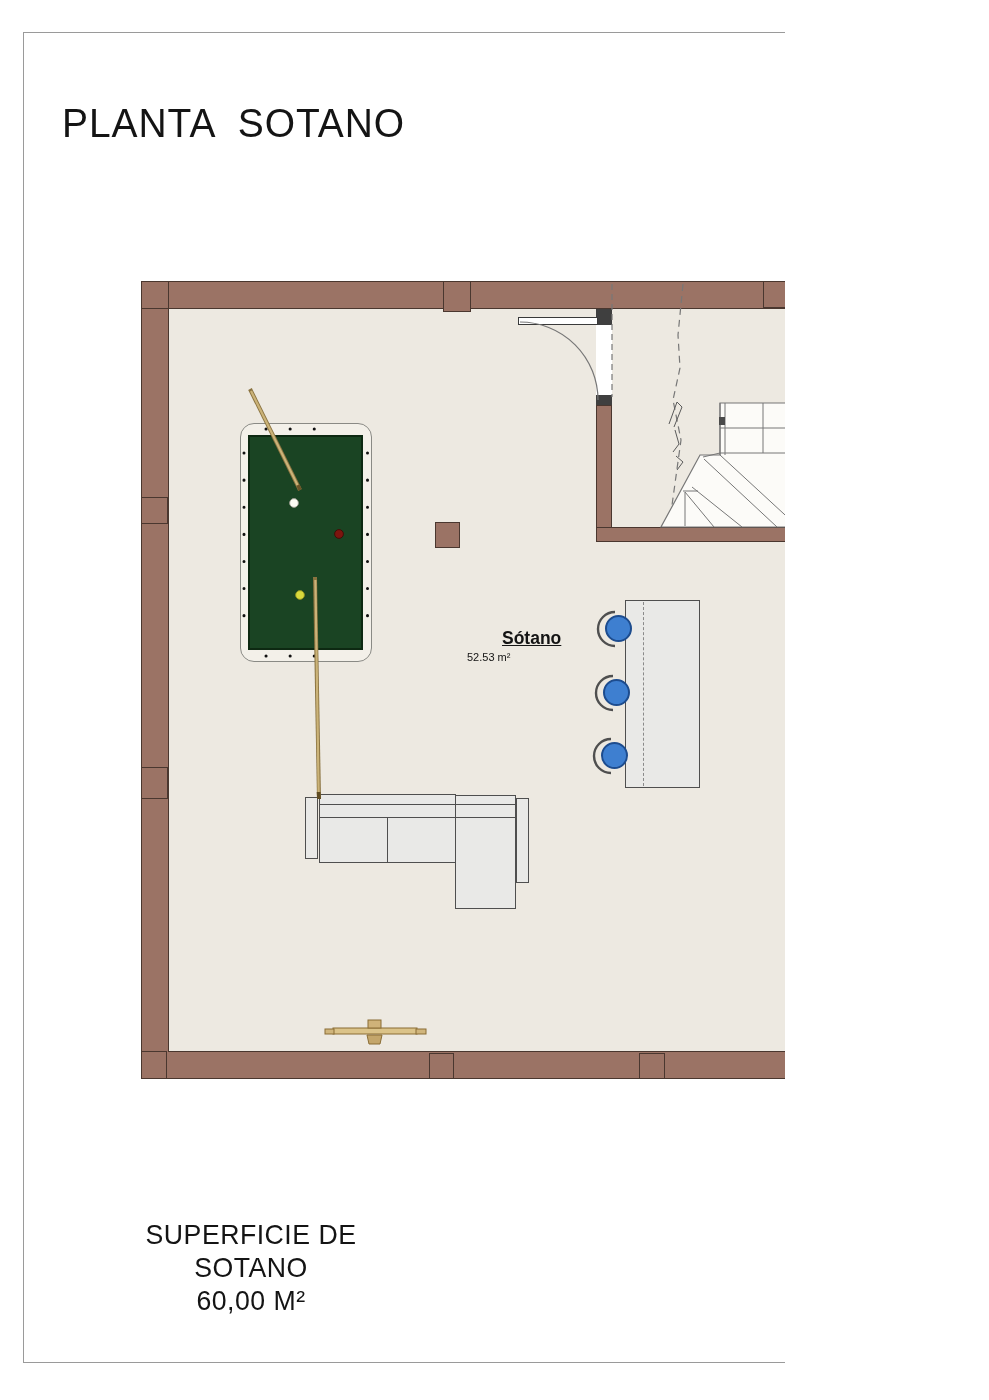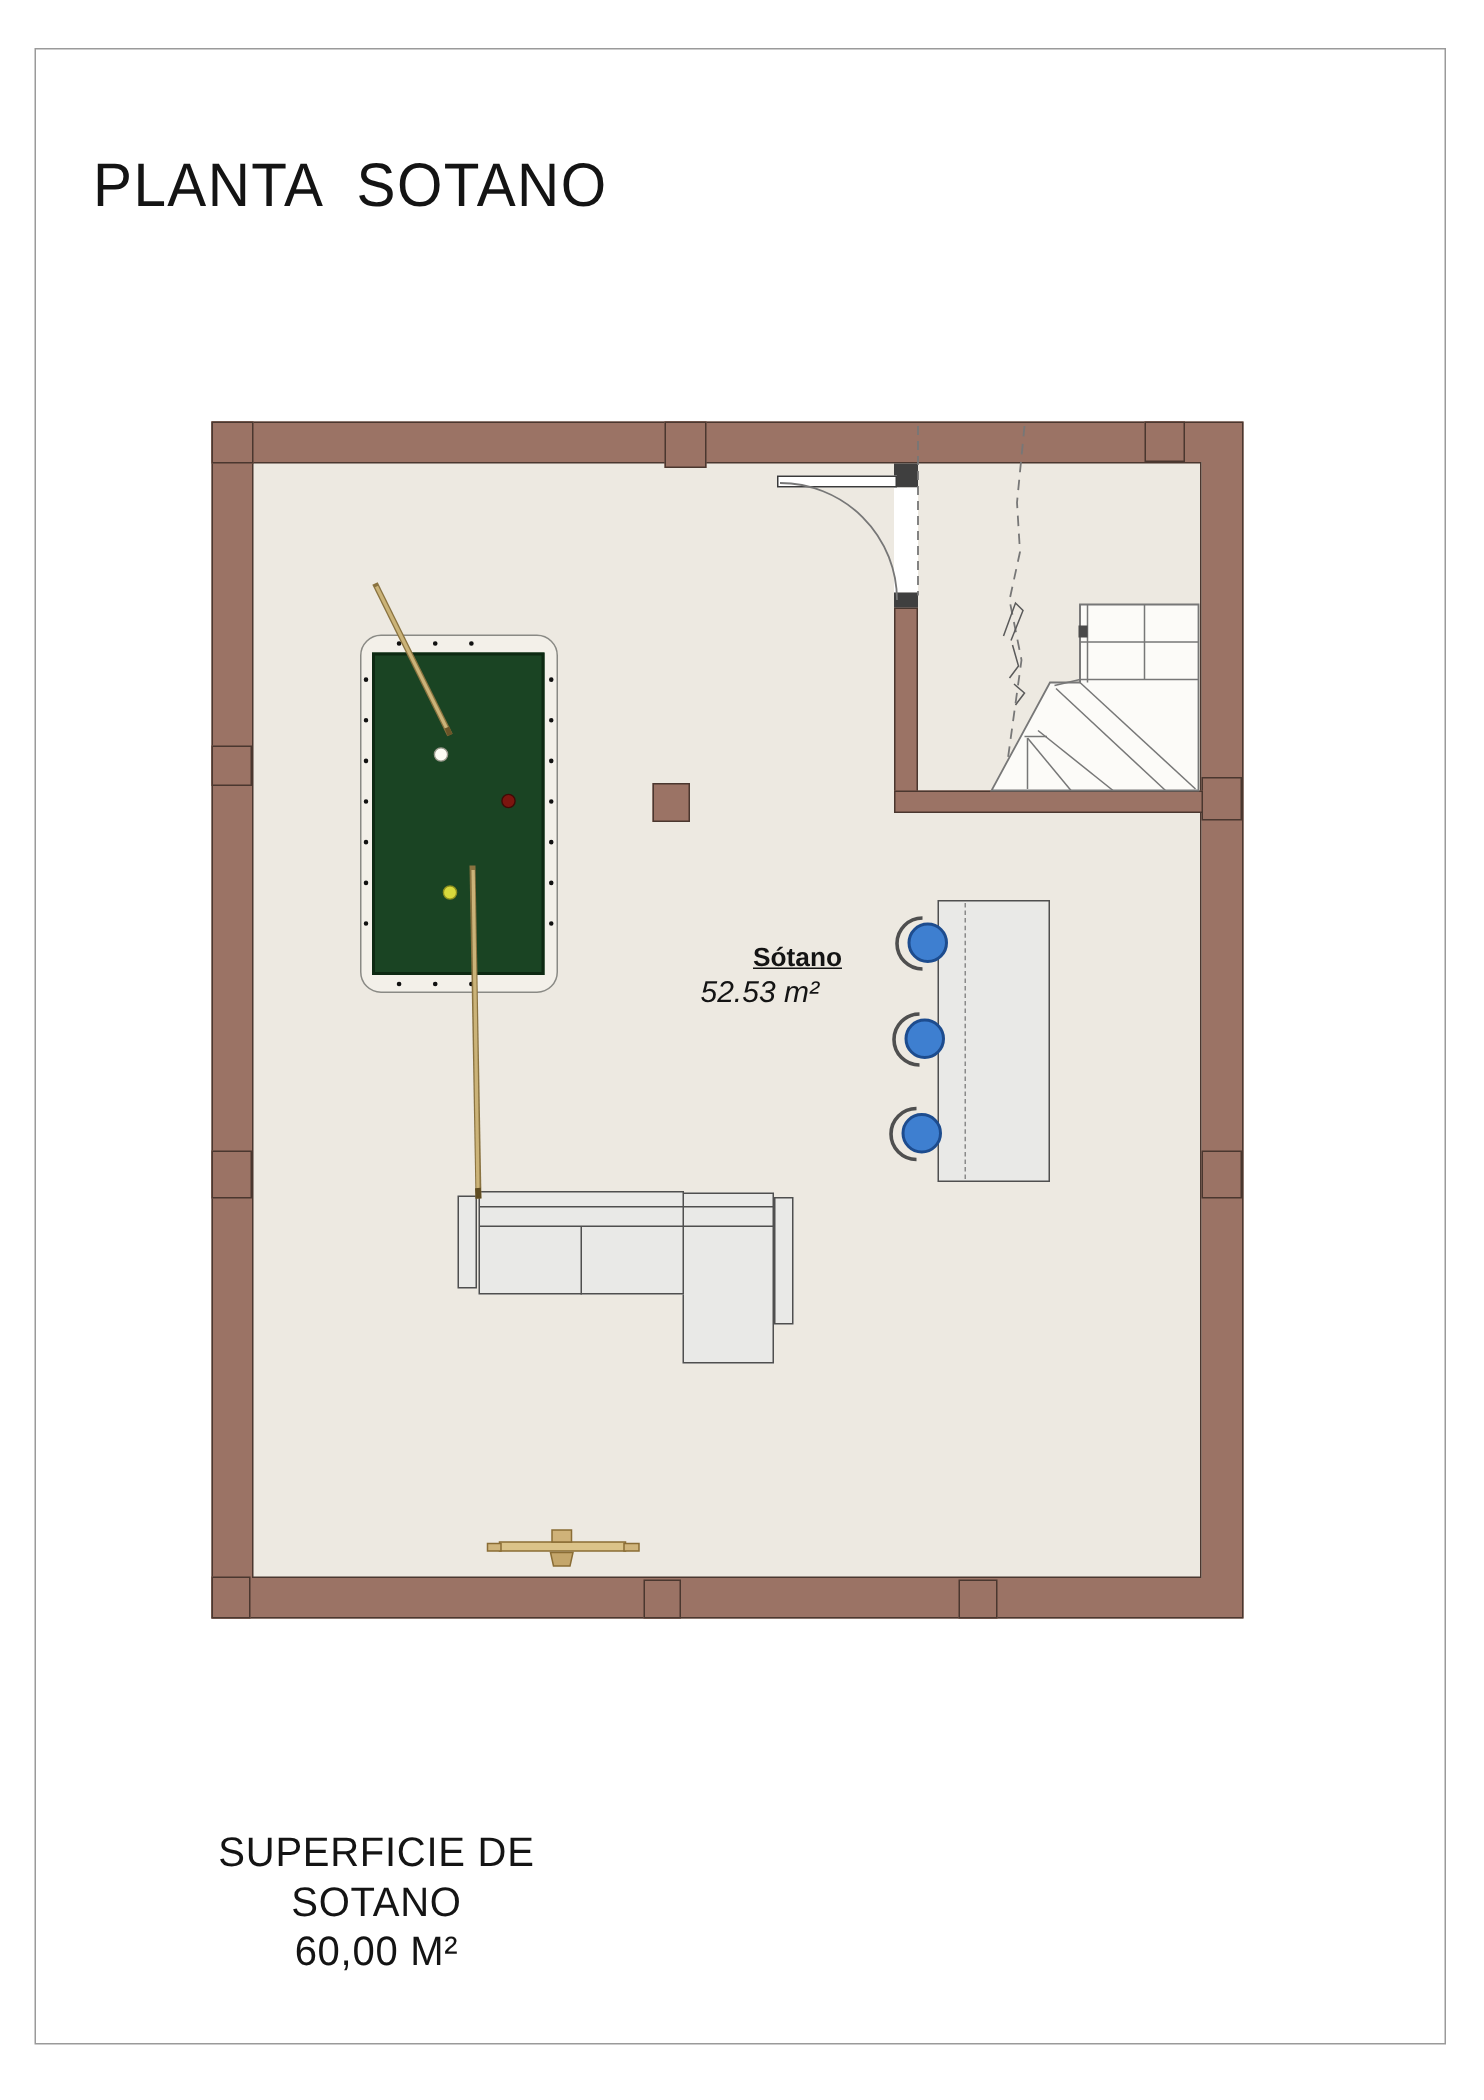--- a/index.html
+++ b/index.html
@@ -1,34 +1,34 @@
 <!DOCTYPE html>
 <html><head>
 <meta charset="utf-8">
 <style>
   html,body{margin:0;padding:0;background:#ffffff;}
-  .page{position:relative;width:989px;height:1400px;background:#ffffff;overflow:hidden;
+  .page{position:relative;width:785px;height:1400px;background:#ffffff;overflow:hidden;
         font-family:"Liberation Sans",sans-serif;color:#141414;}
   .a{position:absolute;box-sizing:border-box;}
   .border-frame{left:23px;top:32px;width:941px;height:1331px;border:1px solid #9a9a9a;}
   .title{left:62px;top:100px;font-size:41px;letter-spacing:1px;white-space:pre;
          transform:scaleX(.95);transform-origin:left;font-weight:400;}
   .wall{background:#9b7365;border:1px solid #4a372f;}
   .floor{background:#ede9e1;border:1px solid #4a372f;}
   .jamb{background:#3f3f3f;}
   .whitefill{background:#ffffff;}
   .gray{background:#e9e9e7;border:1px solid #4f4f4f;}
   .line-h{border-top:1px solid #4f4f4f;}
   .line-v{border-left:1px solid #4f4f4f;}
   .dash-v{border-left:1.5px dashed #8a8a8a;}
   .pool-frame{background:#f3f0e9;border:1px solid #8a8a85;border-radius:14px;}
   .pool-green{background:#1a4423;border:2px solid #0d2912;}
   .stool{width:27px;height:27px;border-radius:50%;background:#3e7fd0;border:2px solid #1d4c8e;z-index:6;}
   .room-name{font-weight:bold;font-size:17.5px;text-decoration:underline;z-index:7;}
-  .room-area{font-style:italic;font-size:20px;z-index:7;}
+  .room-area{font-size:11px;z-index:7;}
   .footer{left:105px;top:1218px;width:292px;text-align:center;font-size:27.5px;line-height:33px;
           letter-spacing:.5px;transform:scaleX(.97);}
   svg.overlay{position:absolute;left:0;top:0;z-index:5;pointer-events:none;}
 </style>
 </head>
 <body>
 
 <div class="page">
 
   <div class="a border-frame"></div>

